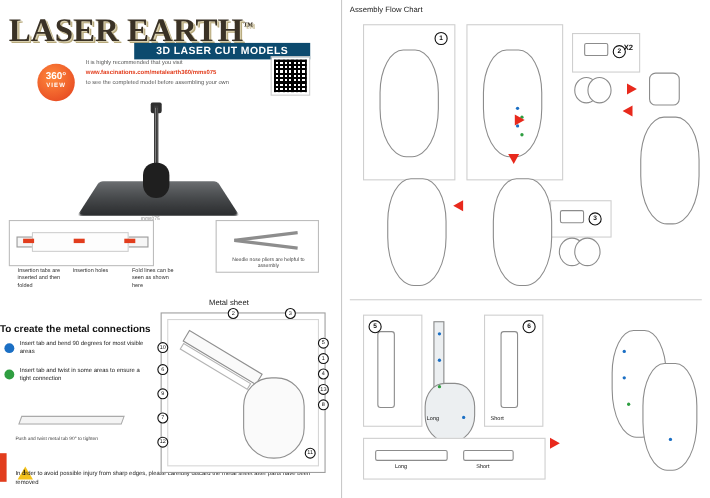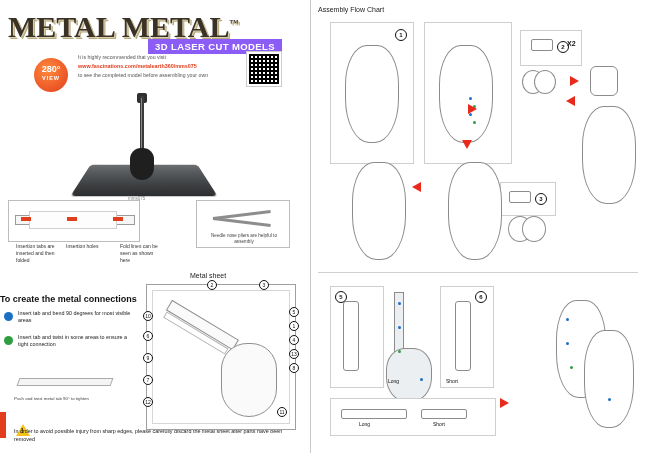--- a/index.html
+++ b/index.html
@@ -31,22 +31,22 @@
     font-size:30px;
     letter-spacing:0px;
     color:#3a3226;
     line-height:34px;
     white-space:nowrap;
     text-shadow:1px 1px 0 #d8cfae, 2px 2px 0 #b7a97c;
   }
   .logo-tm{font-size:9px;vertical-align:super;}
   .logo-sub{
     position:absolute;right:6px;top:33px;
-    background:#8b5cf6;color:#fff;font-size:9.5px;font-weight:bold;
-    padding:2px 7px;letter-spacing:.4px;
+    background:#0c4a6e;color:#fff;font-size:9.5px;font-weight:bold;
+    padding:2px 20px;letter-spacing:.4px;
   }
 
   .badge360{
     position:absolute;left:34px;top:58px;width:34px;height:34px;
     border-radius:50%;
     background:radial-gradient(circle at 40% 35%, #ff8a3c, #e23d1d);
     color:#fff;font-size:7px;font-weight:bold;text-align:center;
     line-height:9px;padding-top:7px;box-sizing:border-box;
   }
   .badge360 .b1{font-size:9px;display:block;}
@@ -253,27 +253,27 @@
 </head>
 <body>
 
 <div class="page">
 
   <div class="v-divider"></div>
   <div class="h-divider"></div>
 
   <div class="logo-wrap">
     <div class="logo-text">
-      <span>METAL METAL</span><span class="logo-tm">™</span>
+      <span>LASER EARTH</span><span class="logo-tm">™</span>
     </div>
     <div class="logo-sub">3D LASER CUT MODELS</div>
   </div>
 
   <div class="badge360">
-    <span class="b1">280°</span>
+    <span class="b1">360°</span>
     <span class="b2">VIEW</span>
   </div>
 
   <div class="rec-note">
     <span>It is highly recommended that you visit</span>
     <a class="rec-link">www.fascinations.com/metalearth360/mms075</a>
     <span>to see the completed model before assembling your own</span>
   </div>
 
   <div class="qr"></div>

